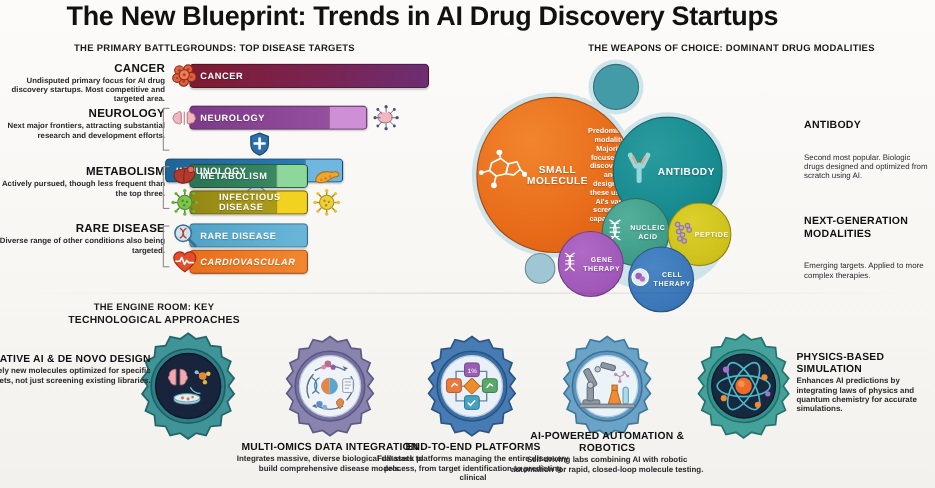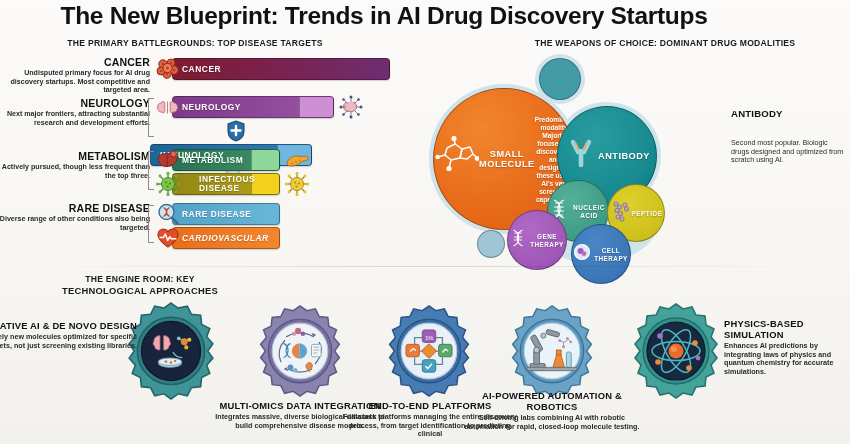--- a/index.html
+++ b/index.html
@@ -407,20 +407,24 @@
     </div>
 
     <div class="bub" style="left:114px; top:6px; width:42px; height:42px; background:#3d98a5; opacity:.95;"></div>
     <div class="bub" style="left:52px; top:178px; width:28px; height:28px; background:#9fc6d4;"></div>
   </div>
 
   <div class="side-note" style="left:731px; top:108px;">
     <div class="sn-t">ANTIBODY</div>
     <div class="sn-d">Second most popular. Biologic drugs designed and optimized from scratch using AI.</div>
   </div>
+  <div class="side-note" style="left:731px; top:196px;">
+    <div class="sn-t">NEXT-GENERATION MODALITIES</div>
+    <div class="sn-d">Emerging targets. Applied to more complex therapies.</div>
+  </div>
 
   <div class="divider"></div>
 
   <div class="gears">
 
     <div class="section-head" style="left:-5px; top:2px; width:290px;">THE ENGINE ROOM: KEY</div>
     <div class="section-head" style="left:-5px; top:13px; width:290px; font-size:9.4px;">TECHNOLOGICAL APPROACHES</div>
 
     <div class="gear-wrap" style="left:120px; top:29px;">
       <svg width="102" height="102" viewBox="0 0 100 100">

